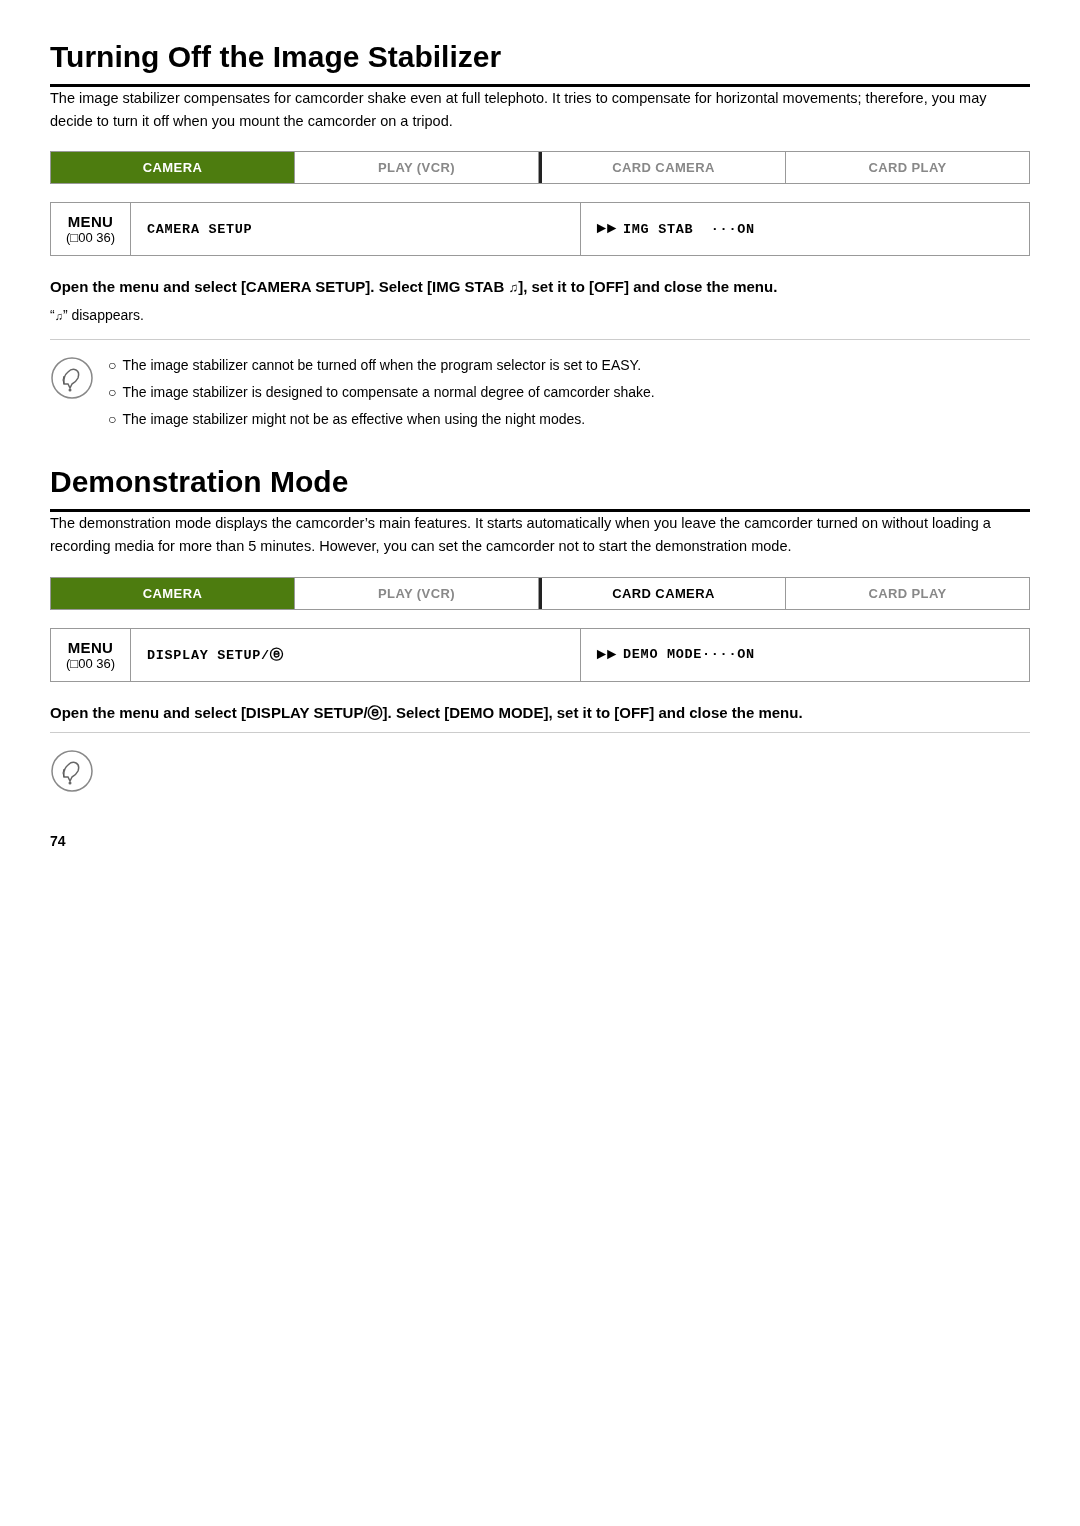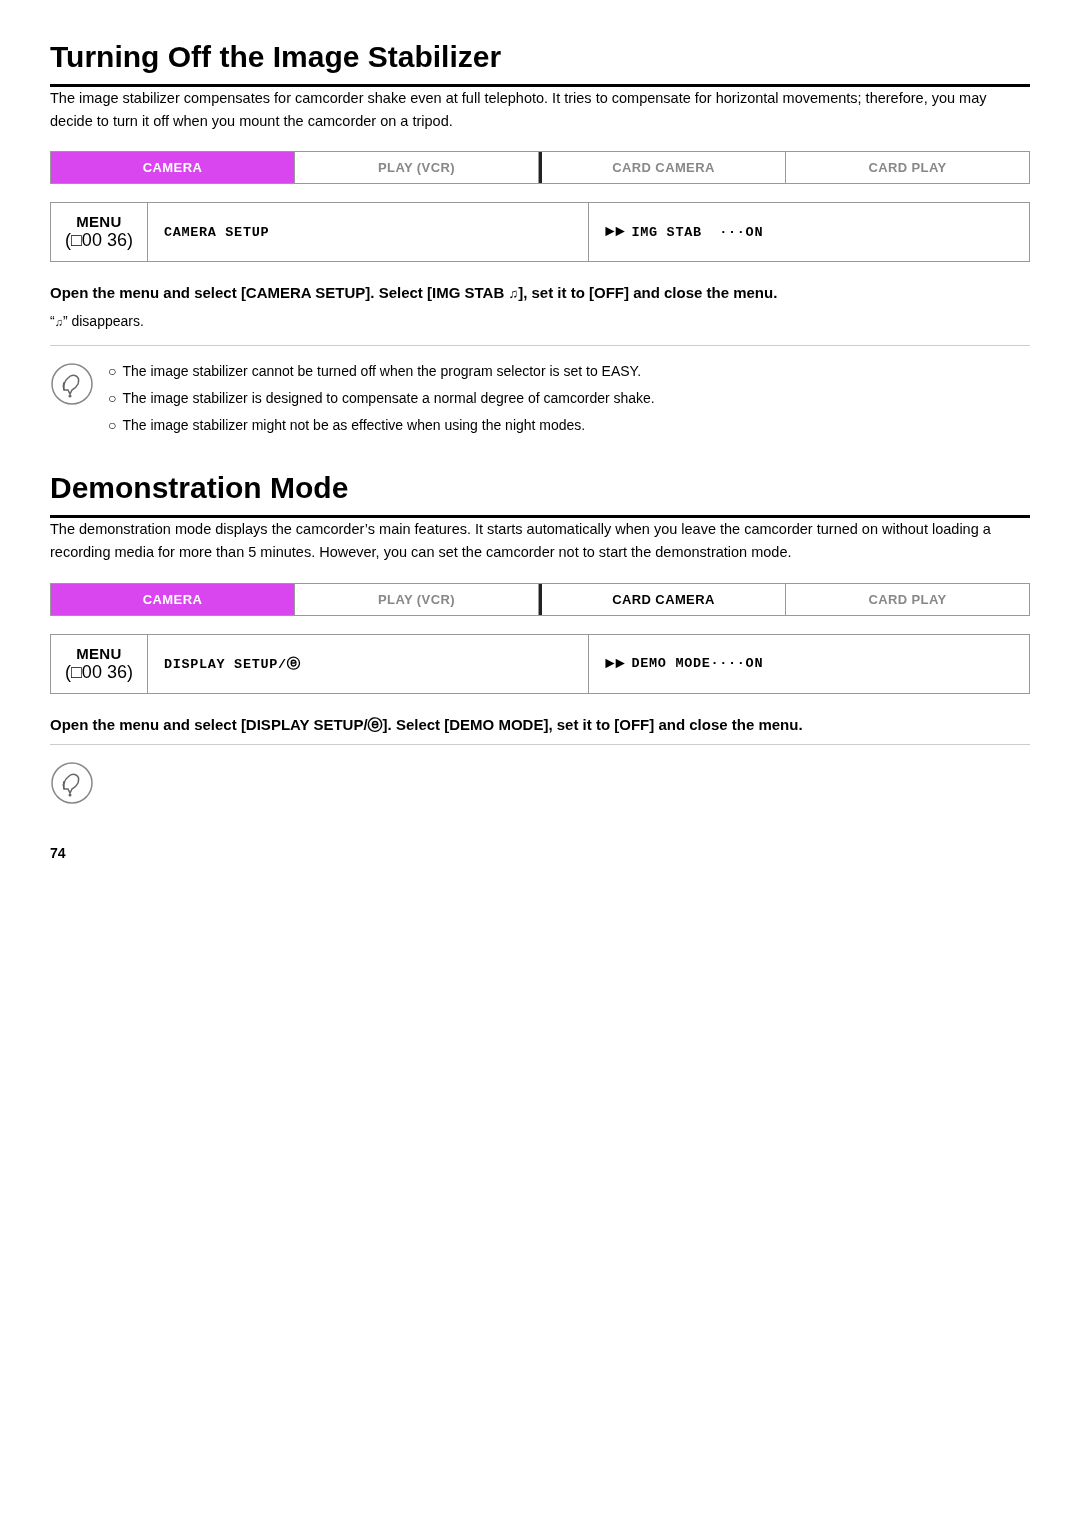--- a/index.html
+++ b/index.html
@@ -41,21 +41,21 @@
       font-size: 13px;
       font-weight: bold;
       color: #888;
       border-right: 1.5px solid #999;
       letter-spacing: 0.03em;
     }
     .mode-bar .mode-cell:last-child {
       border-right: none;
     }
     .mode-bar .mode-cell.active {
-      background: #d946ef;
+      background: #4d7c0f;
       color: #ffffff;
     }
     .mode-bar .mode-cell.highlighted {
       color: #000;
     }
     .mode-bar .separator {
       width: 3px;
       background: #222;
       flex: 0 0 3px;
     }
@@ -77,21 +77,21 @@
       flex-direction: column;
       justify-content: flex-start;
       align-items: center;
     }
     .menu-label .menu-word {
       font-size: 15px;
       font-weight: 900;
       letter-spacing: 0.02em;
     }
     .menu-label .menu-sub {
-      font-size: 18px;
+      font-size: 13px;
       font-weight: normal;
     }
     .menu-item {
       flex: 1;
       padding: 10px 16px;
       font-size: 13.5px;
       font-family: Liberation Mono, monospace;
       font-weight: bold;
       letter-spacing: 0.05em;
       border-right: 1.5px solid #999;

